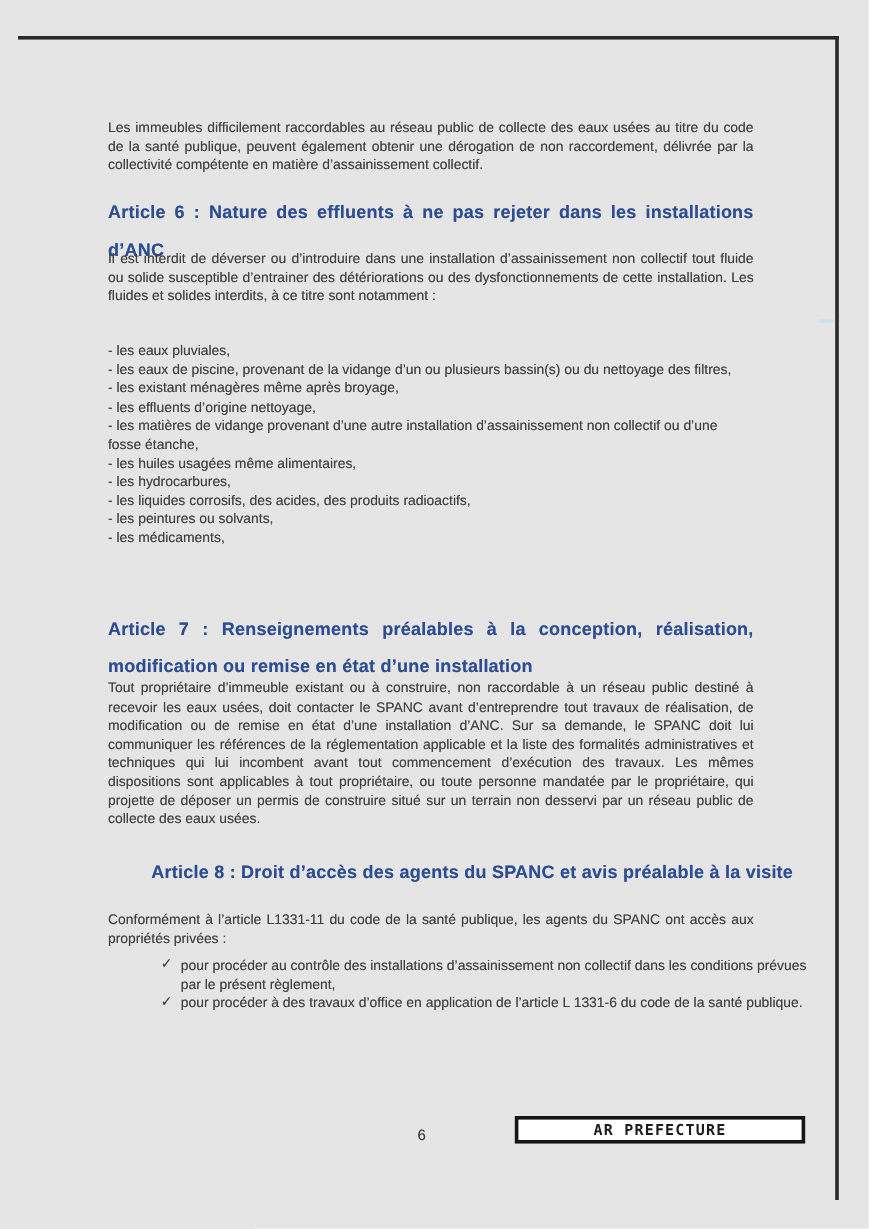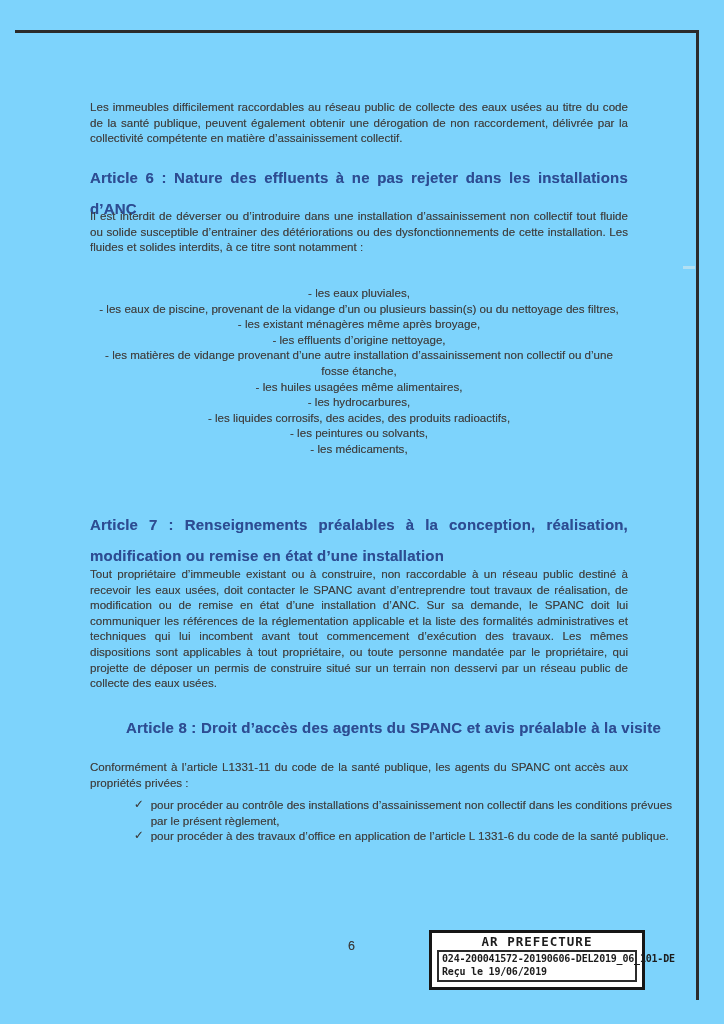--- a/index.html
+++ b/index.html
@@ -4,21 +4,21 @@
 <style>
   html, body {
     margin: 0;
     padding: 0;
     background: #ffffff;
   }
   .page {
     position: relative;
     width: 724px;
     height: 1024px;
-    background: #7dd3fc;
+    background: #e5e5e5;
     overflow: hidden;
     font-family: "Liberation Sans", sans-serif;
   }
   
   .top-border {
     position: absolute;
     left: 15px; top: 30px;
     width: 684px; height: 3px;
     background: #2b2b2b;
   }
@@ -61,21 +61,21 @@
   }
   .pos-intro        { top: 99px; }
   .pos-a6-heading   { top: 162px; }
   .pos-a6-intro     { top: 208px; }
   .pos-a6-list      { top: 285px; }
   .pos-a7-heading   { top: 509px; }
   .pos-a7-body      { top: 554px; margin-top: 12px; }
   .pos-a8-heading   { top: 712px; margin-left: 36px; }
   .pos-a8-intro     { top: 759px; }
   .pos-a8-checklist { top: 797px; }
-  .list p { text-align: center; }
+  .list p { text-align: left; }
   .checklist {
     padding-left: 44px;
   }
   .check-item {
     display: flex;
     gap: 7px;
     align-items: flex-start;
   }
   .check-mark {
     font-size: 11.5px;
@@ -92,21 +92,21 @@
     position: absolute;
     left: 348px; top: 939px;
     font-size: 12.5px;
     color: #3a3a3a;
     text-shadow: 0 0 0.5px rgba(70,70,70,.55);
   }
   
   .stamp {
     position: absolute;
     left: 429px; top: 930px;
-    width: 216px;
+    width: 242px;
     border: 3px solid #161616;
     background: #ffffff;
     box-sizing: border-box;
   }
   .stamp-title {
     font-family: "DejaVu Sans Mono", monospace;
     font-weight: bold;
     font-size: 12.5px;
     line-height: 16px;
     text-align: center;
@@ -173,19 +173,15 @@
     <div class="check-item">
       <span class="check-mark">✓</span>
       <span class="body check-text">pour procéder à des travaux d’office en application de l’article L 1331-6 du code de la santé publique.</span>
     </div>
   </div>
 
   <div class="page-number">6</div>
 
   <div class="stamp">
     <div class="stamp-title">AR PREFECTURE</div>
-    <div class="stamp-inner">
-      <div class="stamp-line">024-200041572-20190606-DEL2019_06_101-DE</div>
-      <div class="stamp-line">Reçu le 19/06/2019</div>
-    </div>
   </div>
 
 </div>
 
 </body></html>

